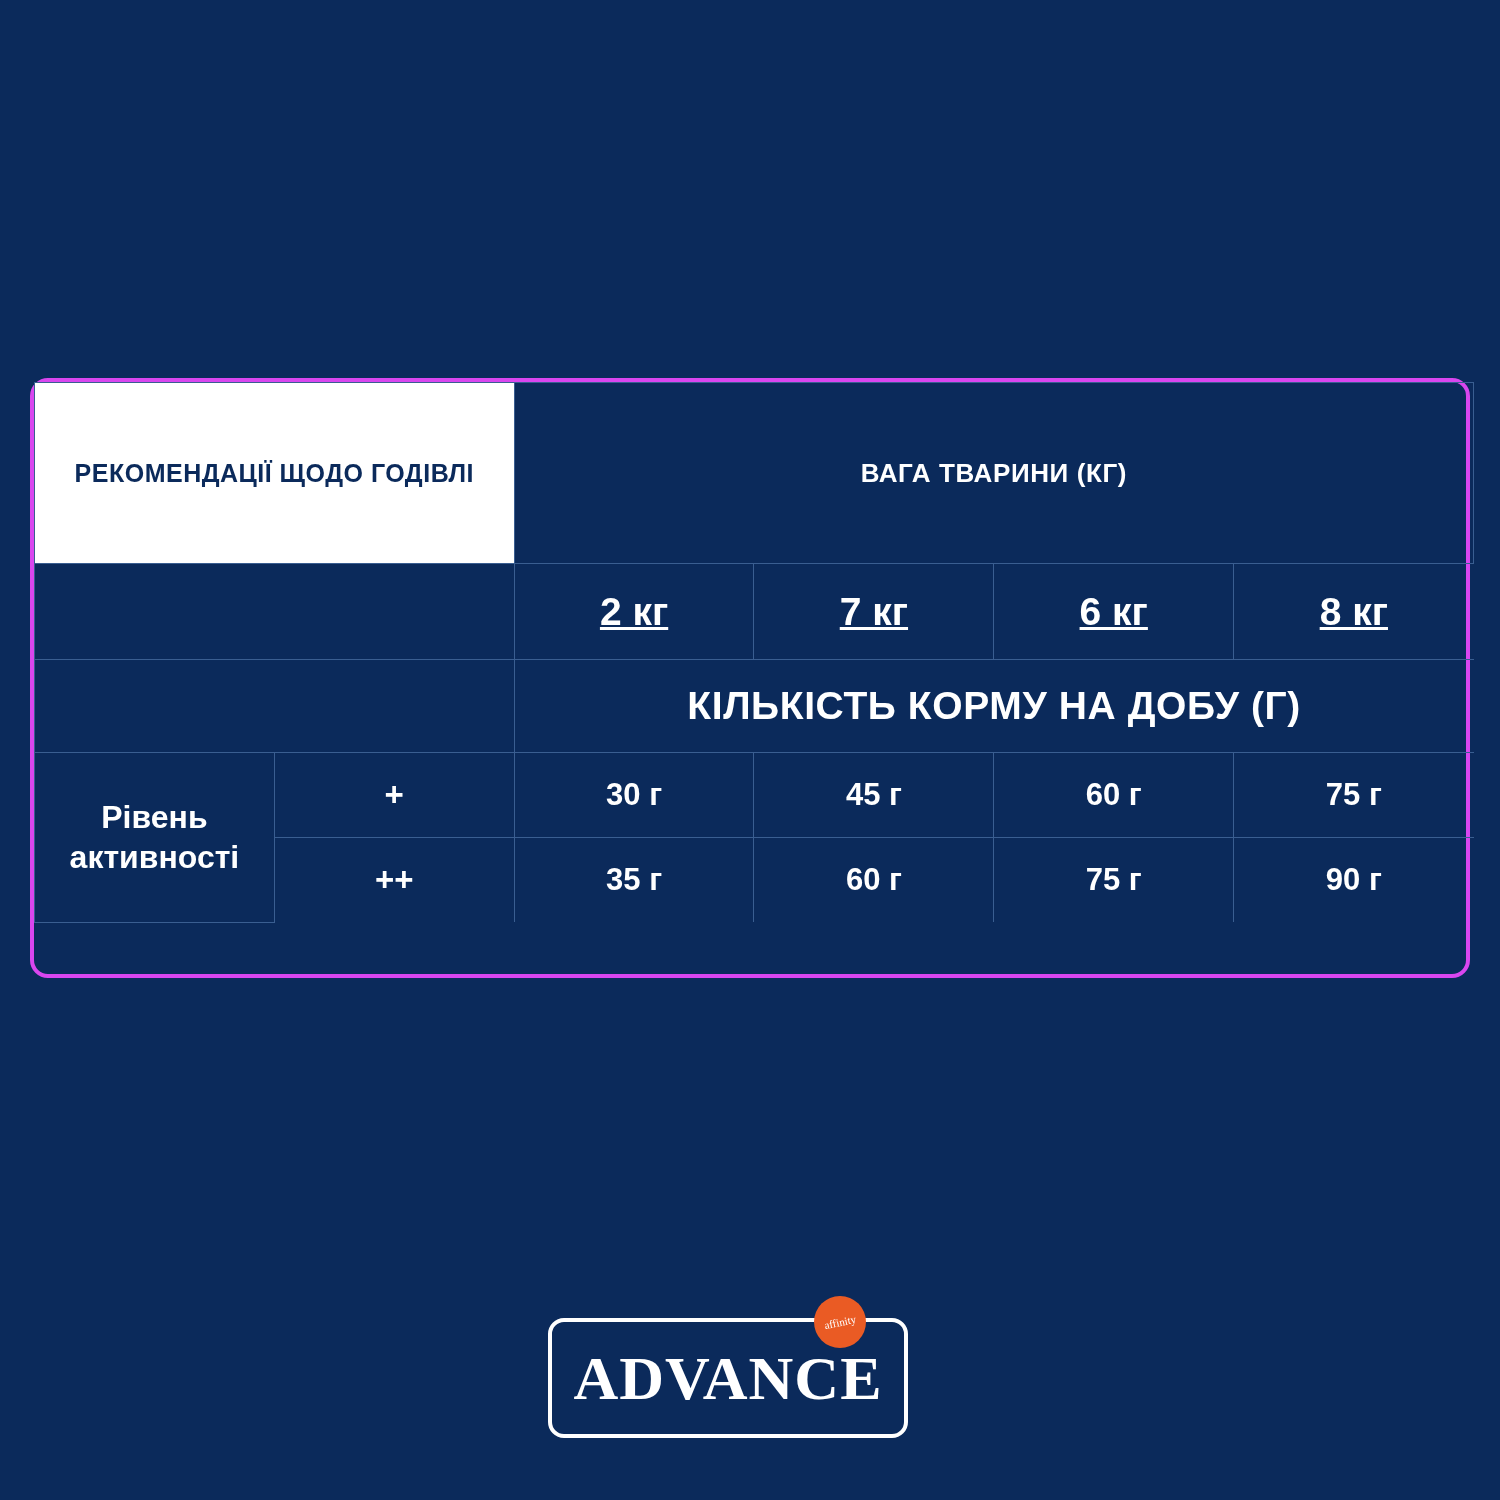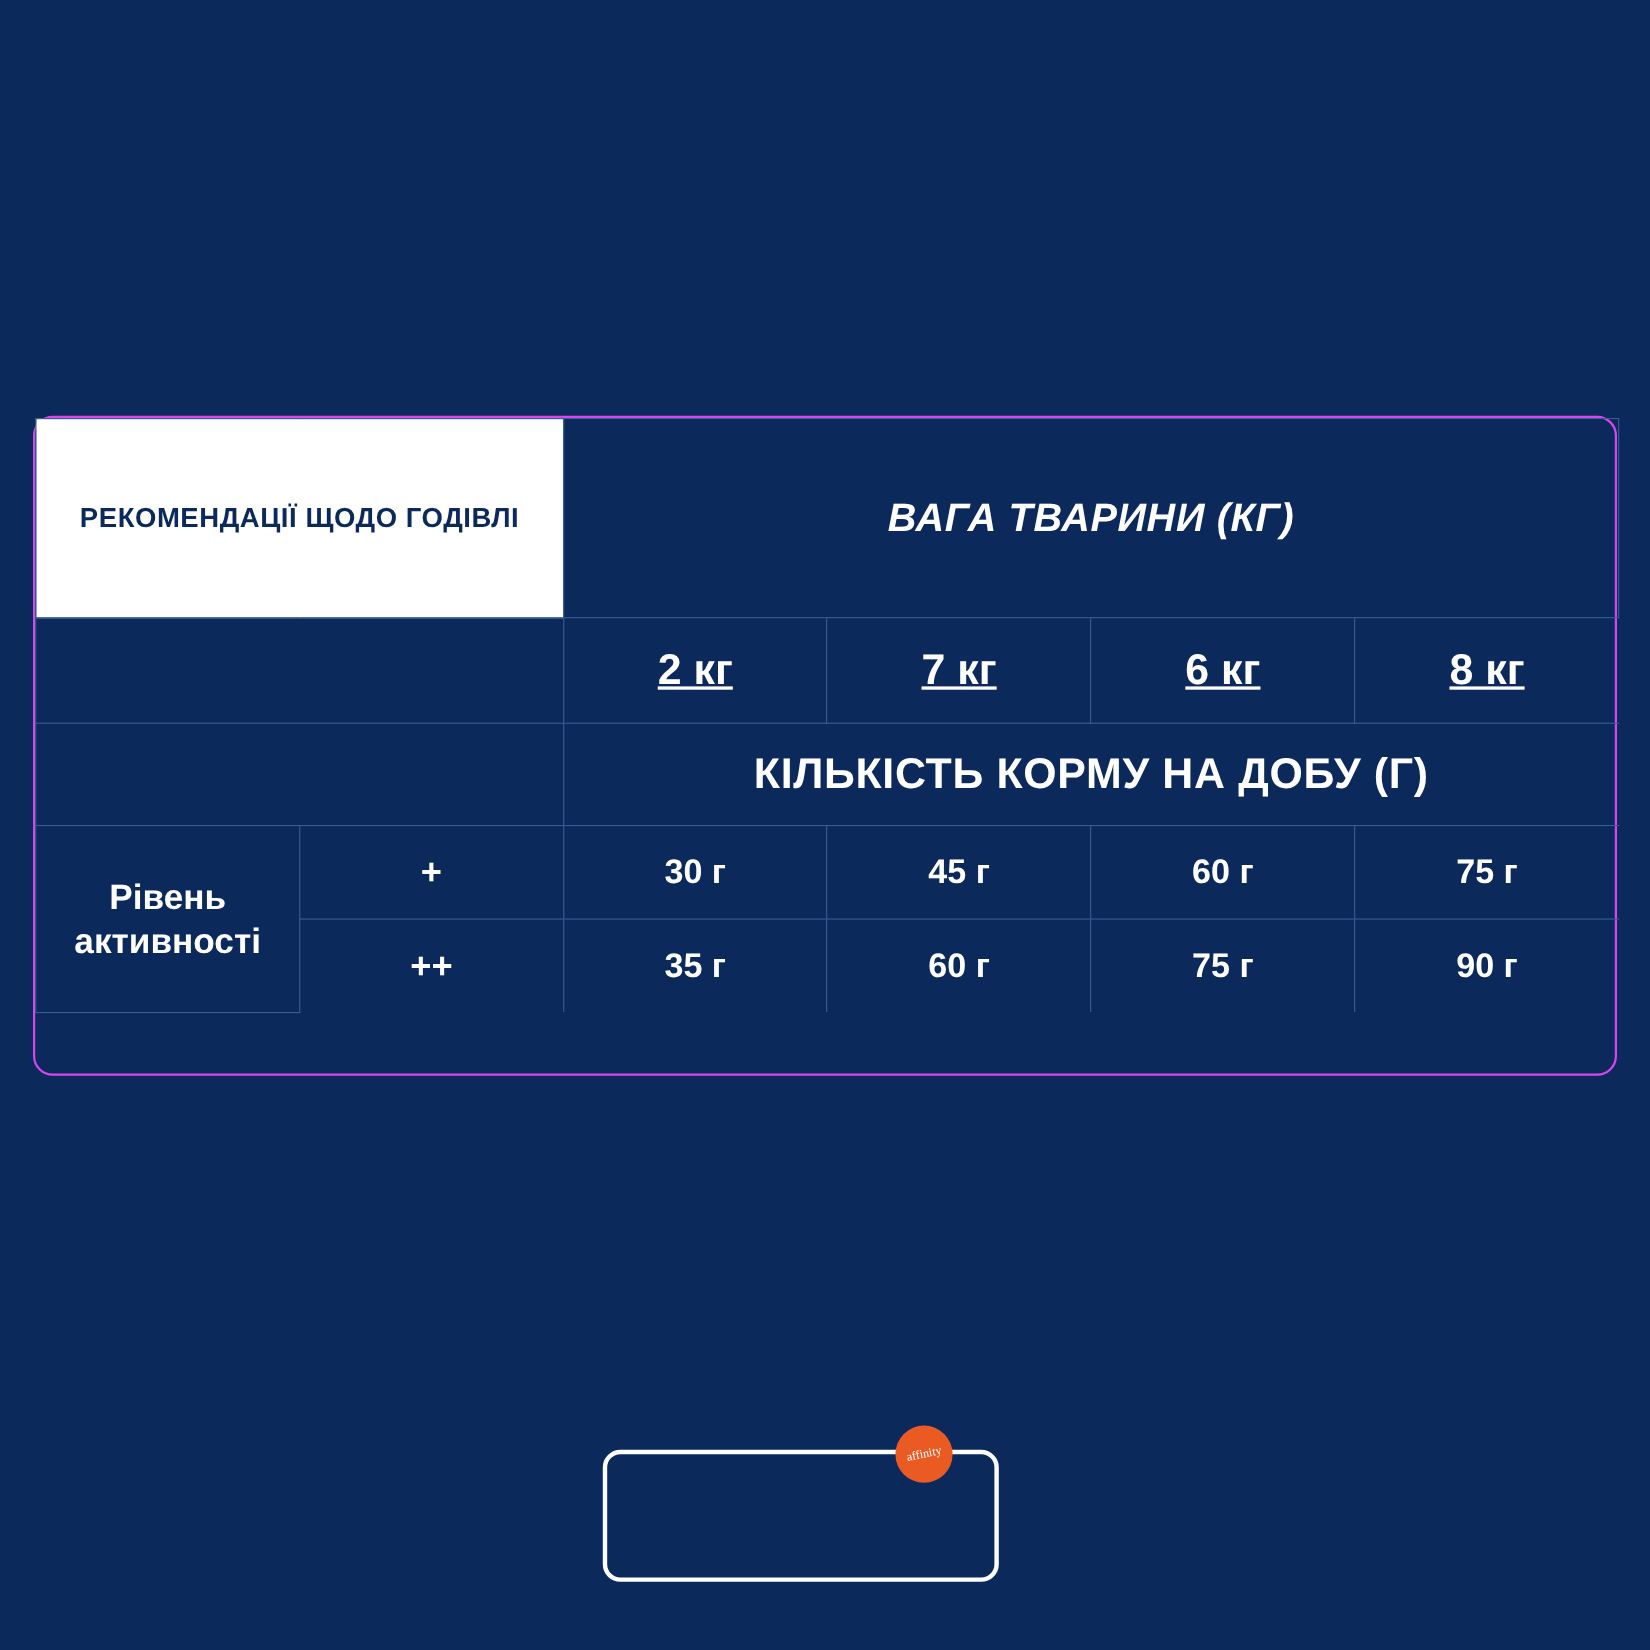--- a/index.html
+++ b/index.html
@@ -24,21 +24,21 @@
     background: #0b2a5b;
   }
 
   
   .table-wrap {
     position: absolute;
     left: 30px;
     top: 378px;
     width: 1440px;
     height: 600px;
-    border: 2px solid #d946ef;
+    border: 4px solid #d946ef;
     border-radius: 18px;
     box-sizing: border-box;
   }
 
   .ftable {
     position: absolute;
     left: 0;
     top: 0;
     width: 1440px;
     border-collapse: collapse;
@@ -60,26 +60,25 @@
     text-align: left;
     padding: 18px 0 0 28px;
     font-size: 25px;
     letter-spacing: 0.5px;
     height: 180px;
     vertical-align: top;
     border: none;
   }
 
   .hdr-weight {
-    font-size: 36px;
+    font-size: 26px;
     letter-spacing: 0.6px;
     height: 180px;
     border-top: none;
     border-right: none;
-    font-style: italic;
   }
 
   .kg-cell {
     font-size: 39px;
     height: 95px;
     text-decoration: underline;
   }
 
   .blank-left {
     border-left: none;
@@ -209,18 +208,19 @@
         <td class="val-cell last">90 г</td>
       </tr>
       <tr class="spacer-row">
         <td colspan="6"></td>
       </tr>
     </tbody>
       </table>
   </div>
 
   <div class="logo">
+    <span class="logo-text">ADVANCE</span>
     <span class="logo-dot">
       <span>affinity</span>
     </span>
   </div>
 
 </div>
 
 </body></html>

